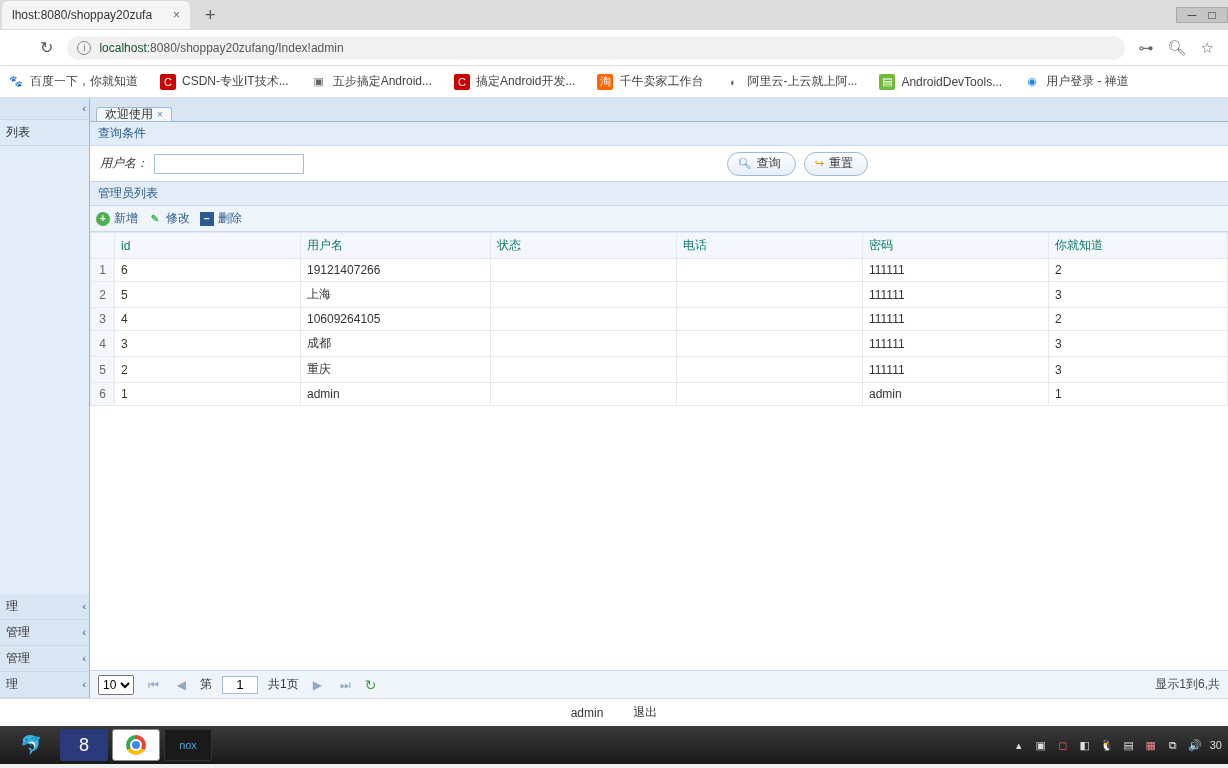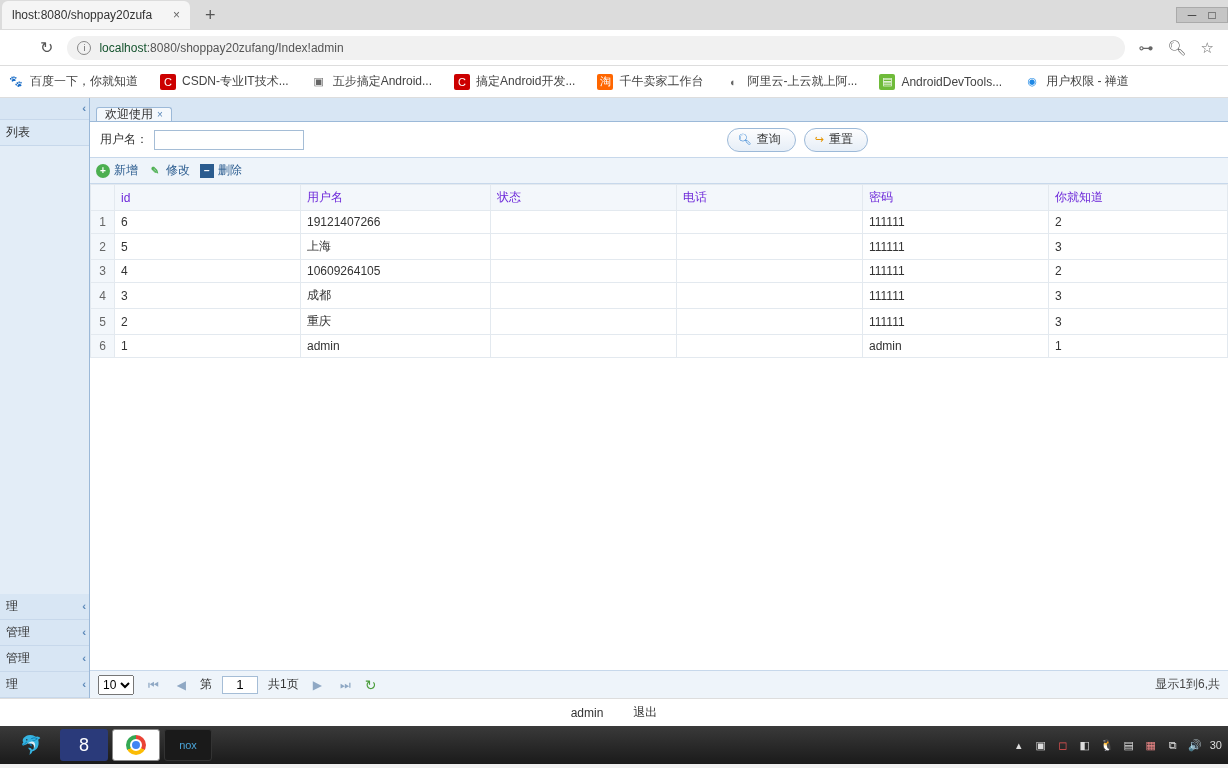--- a/index.html
+++ b/index.html
@@ -43,39 +43,39 @@
 .side-bottom .side-item { background: #d8e6f4; }
 
 .main { flex: 1; display: flex; flex-direction: column; background: #fff; }
 .tabbar { height: 24px; background: #d8e6f4; border-bottom: 1px solid #9cb9d8; display: flex; align-items: flex-end; padding-left: 6px; }
 .app-tab { background: #f4f8fc; border: 1px solid #9cb9d8; border-bottom: none; height: 14px; padding: 0 8px; display: flex; align-items: center; gap: 4px; font-size: 12px; border-radius: 3px 3px 0 0; }
 .tab-close { color: #5a87b8; font-size: 10px; }
 
 .panel-header { height: 24px; background: #e1ecf7; border-bottom: 1px solid #c7d8eb; padding: 0 8px; display: flex; align-items: center; color: #2b5c8f; font-size: 12px; }
 
 .query-form { height: 36px; display: flex; align-items: center; padding: 0 10px; border-bottom: 1px solid #c7d8eb; }
-.query-form label { margin-right: 6px; }
+.query-form label { margin-right: 6px; font-style: italic; }
 .query-input { width: 150px; height: 20px; border: 1px solid #a5bdd6; }
 .query-buttons { display: flex; gap: 8px; margin-left: auto; margin-right: 350px; }
 .btn { height: 24px; padding: 0 14px 0 10px; border: 1px solid #9cb9d8; border-radius: 12px; background: linear-gradient(#fdfdfe, #e6eef7); display: flex; align-items: center; gap: 5px; cursor: pointer; font-size: 12px; }
 .btn-icon { font-size: 11px; }
 .btn-search .btn-icon { color: #2a7dd1; }
 .btn-reset .btn-icon { color: #e69500; }
 
 .toolbar { height: 26px; background: #eef4fa; border-bottom: 1px solid #c7d8eb; display: flex; align-items: center; padding: 0 6px; gap: 10px; }
 .tool-btn { display: flex; align-items: center; gap: 4px; cursor: pointer; color: #2b5c8f; font-size: 12px; }
 .tool-icon { width: 14px; height: 14px; display: inline-flex; align-items: center; justify-content: center; border-radius: 50%; font-size: 10px; font-weight: bold; }
 .tool-add .tool-icon { background: #4caf50; color: #fff; }
 .tool-edit .tool-icon { color: #4caf50; }
 .tool-delete .tool-icon { background: #2b5c8f; color: #fff; border-radius: 0; }
 
 .table-wrap { flex: 1; overflow: auto; }
 table { width: 100%; border-collapse: collapse; }
 th, td { text-align: left; padding: 4px 6px; border: 1px solid #e3e9ef; font-size: 12px; height: 22px; }
-th { background: #f3f7fb; color: #6d28d9; font-weight: normal; }
+th { background: #f3f7fb; color: #0f766e; font-weight: normal; }
 .col-rownum { width: 24px; text-align: center; background: #f3f7fb; color: #666; }
 .col-id { width: 186px; }
 .col-user { width: 190px; }
 .col-status { width: 186px; }
 .col-phone { width: 186px; }
 .col-pwd { width: 186px; }
 
 .pager { height: 28px; background: #eef4fa; border-top: 1px solid #c7d8eb; display: flex; align-items: center; padding: 0 8px; gap: 10px; font-size: 12px; }
 .pager select { height: 20px; font-size: 12px; }
 .pager .pg-btn { color: #8fa8c4; cursor: pointer; font-size: 12px; padding: 0 4px; }
@@ -151,21 +151,21 @@
   <div class="bookmark">
       <span class="bk-icon bk-gray">◐</span>
       <span>阿里云-上云就上阿...</span>
     </div>
   <div class="bookmark">
       <span class="bk-icon bk-green">▤</span>
       <span>AndroidDevTools...</span>
     </div>
   <div class="bookmark">
       <span class="bk-icon bk-lblue">◉</span>
-      <span>用户权限 - 禅道</span>
+      <span>用户登录 - 禅道</span>
     </div>
 </div>
 
 <div class="app">
   <div class="sidebar">
     <div class="side-collapse">
         <span class="chevrons">‹‹</span>
       </div>
     <div class="side-item">
         <span>列表</span>
@@ -192,35 +192,41 @@
   </div>
 
   <div class="main">
     <div class="tabbar">
       <div class="app-tab">
         <span>欢迎使用</span>
         <span class="tab-close">×</span>
       </div>
     </div>
 
+    <div class="panel-header">
+        <span>查询条件</span>
+      </div>
     <div class="query-form">
       <label>用户名：</label>
       <input class="query-input" type="text" style="">
       <div class="query-buttons">
         <div class="btn btn-search">
             <span class="btn-icon">🔍︎</span>
             <span>查询</span>
           </div>
         <div class="btn btn-reset">
             <span class="btn-icon">↪</span>
             <span>重置</span>
           </div>
       </div>
     </div>
 
+    <div class="panel-header">
+        <span>管理员列表</span>
+      </div>
     <div class="toolbar">
       <div class="tool-btn tool-add">
           <span class="tool-icon">+</span>
           <span>新增</span>
         </div>
       <div class="tool-btn tool-edit">
           <span class="tool-icon">✎</span>
           <span>修改</span>
         </div>
       <div class="tool-btn tool-delete">

